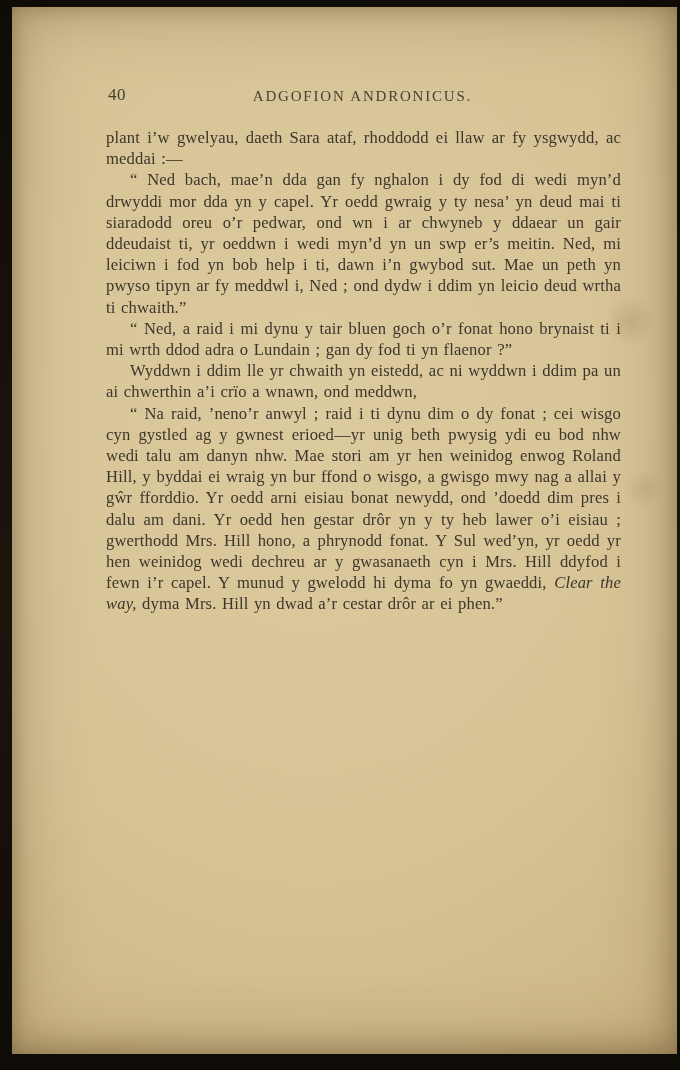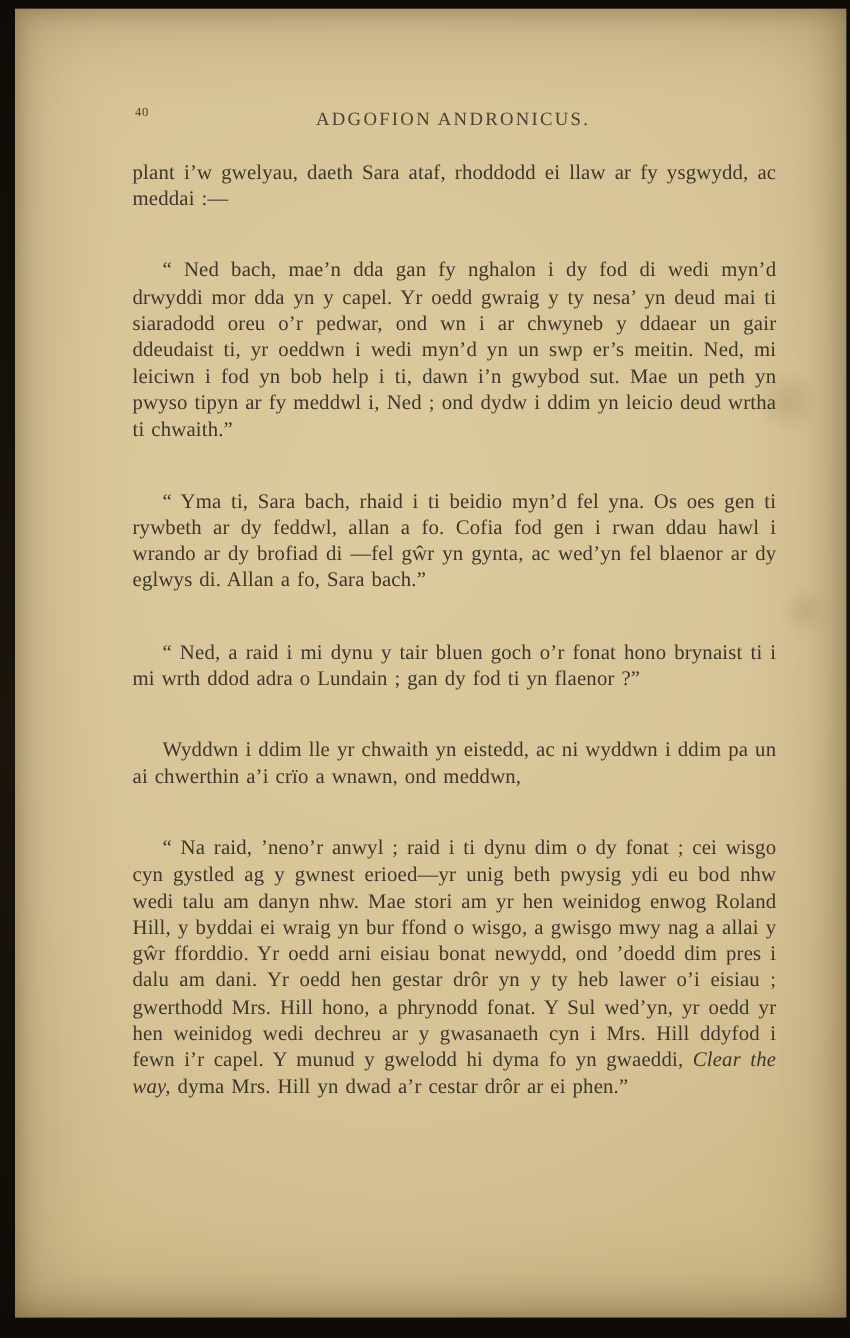--- a/index.html
+++ b/index.html
@@ -36,21 +36,21 @@
     top: 76px;
     left: 94px;
     right: 58px;
     height: 22px;
     color: #453d31;
   }
   .pagenum {
     position: absolute;
     left: 2px;
     top: 2px;
-    font-size: 10px;
+    font-size: 17px;
     letter-spacing: 0.5px;
   }
   .running-title {
     display: block;
     text-align: center;
     font-size: 15px;
     letter-spacing: 1.8px;
     padding-top: 5px;
     color: #4a4134;
   }
@@ -62,34 +62,33 @@
     color: #3d362b;
   }
   .para {
     font-size: 16.6px;
     line-height: 21.2px;
     text-align: justify;
     letter-spacing: 0.15px;
     word-spacing: 1.2px;
     color: #3d362b;
   }
-  .para.indent { text-indent: 24px; margin-top: 36px; }
+  .para.indent { text-indent: 24px; }
   .para i { font-style: italic; }
 </style>
 </head>
 <body>
 
 <div class="scan">
   <div class="page">
     <div class="header">
       <span class="pagenum">40</span>
       <span class="running-title">ADGOFION ANDRONICUS.</span>
     </div>
     <div class="body-text">
         <p class="para"><span>plant i’w gwelyau, daeth Sara ataf, rhoddodd ei llaw ar fy ysgwydd, ac meddai :—</span></p>
         <p class="para indent"><span>“ Ned bach, mae’n dda gan fy nghalon i dy fod di wedi myn’d drwyddi mor dda yn y capel.  Yr oedd gwraig y ty nesa’ yn deud mai ti siaradodd oreu o’r pedwar, ond wn i ar chwyneb y ddaear un gair ddeudaist ti, yr oeddwn i wedi myn’d yn un swp er’s meitin.  Ned, mi leiciwn i fod yn bob help i ti, dawn i’n gwybod sut. Mae un peth yn pwyso tipyn ar fy meddwl i, Ned ;  ond dydw i ddim yn leicio deud wrtha ti chwaith.”</span></p>
-        <p class="para indent"><span>“ Yma ti, Sara bach, rhaid i ti beidio myn’d fel yna. Os oes gen ti rywbeth ar dy feddwl, allan a fo.    Cofia fod gen i rwan ddau hawl i wrando ar dy brofiad di —fel gŵr yn gynta, ac wed’yn fel blaenor ar dy eglwys di.  Allan a fo, Sara bach.”</span></p>
         <p class="para indent"><span>“ Ned, a raid i mi dynu y tair bluen goch o’r fonat hono brynaist ti i mi wrth ddod adra o Lundain ; gan dy fod ti yn flaenor ?”</span></p>
         <p class="para indent"><span>Wyddwn i ddim lle yr chwaith yn eistedd, ac ni wyddwn i ddim pa un ai chwerthin a’i crïo a wnawn, ond meddwn,</span></p>
         <p class="para indent"><span>“ Na raid, ’neno’r anwyl ;  raid i ti dynu dim o dy fonat ;  cei wisgo cyn gystled ag y gwnest erioed—yr unig beth pwysig ydi eu bod nhw wedi talu am danyn nhw.   Mae stori am yr hen weinidog enwog Roland Hill, y byddai ei wraig yn bur ffond o wisgo, a gwisgo mwy nag a allai y gŵr fforddio.  Yr oedd arni eisiau bonat newydd, ond ’doedd dim pres i dalu am dani.  Yr oedd hen gestar drôr yn y ty heb lawer o’i eisiau ;  gwerthodd Mrs. Hill hono, a phrynodd fonat. Y Sul wed’yn, yr oedd yr hen weinidog wedi dechreu ar y gwasanaeth cyn i Mrs. Hill ddyfod i fewn i’r capel. Y munud y gwelodd hi dyma fo yn gwaeddi, </span><i>Clear the way,</i><span> dyma Mrs. Hill yn dwad a’r cestar drôr ar ei phen.”</span></p>
       </div>
   </div>
 </div>
 
 </body></html>

